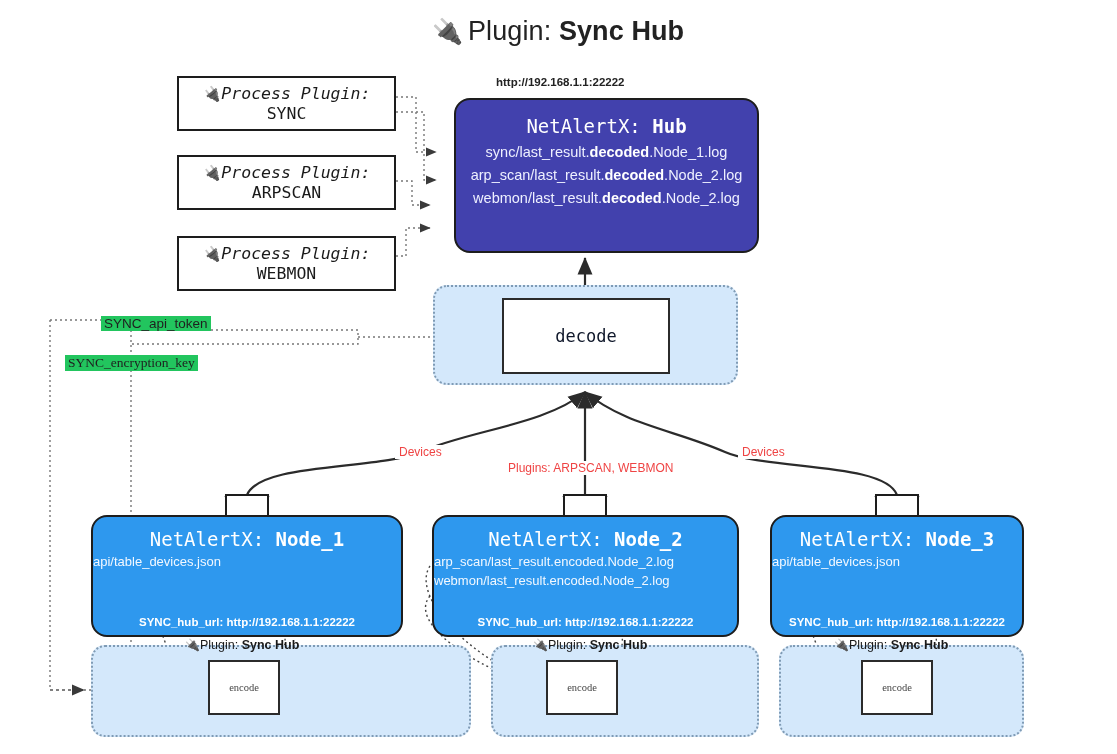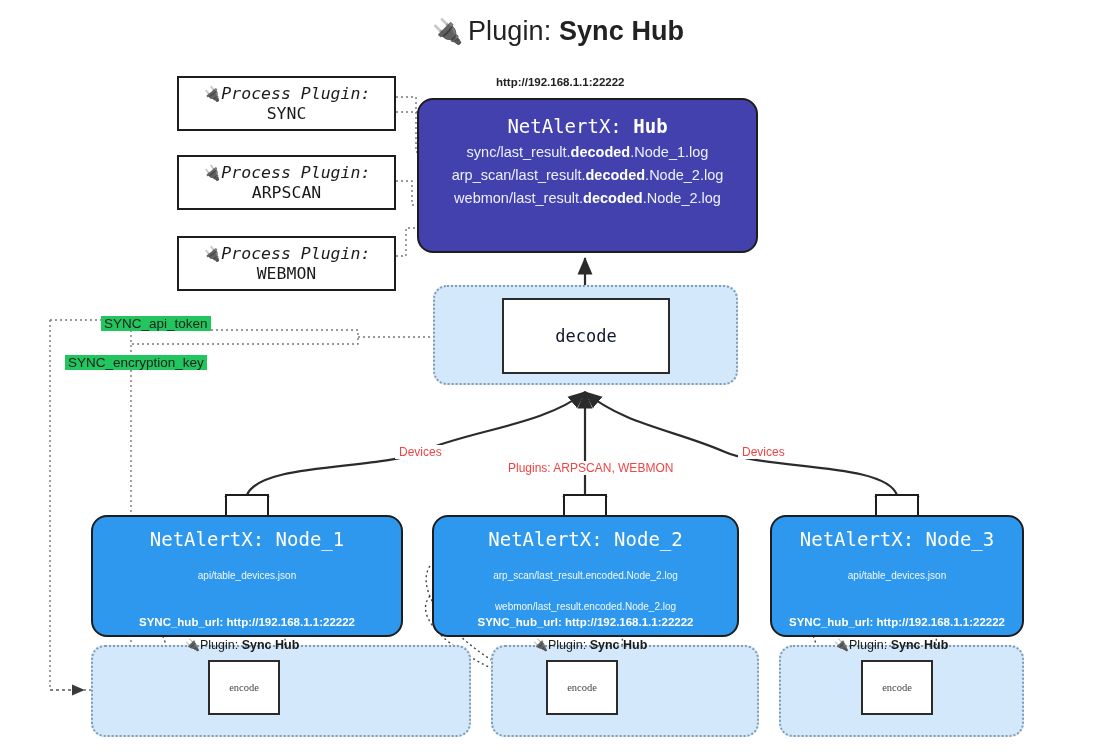--- a/index.html
+++ b/index.html
@@ -68,22 +68,22 @@
   .hub-url {
     position: absolute;
     left: 496px; top: 76px;
     font-size: 11.5px;
     font-weight: bold;
     color: #222222;
     white-space: nowrap;
   }
   .hub {
     position: absolute;
-    left: 417px; top: 98px;
-    width: 341px;
+    left: 454px; top: 98px;
+    width: 305px;
     height: 155px;
     box-sizing: border-box;
     background: #4241ad;
     border: 2.5px solid #1d1d1d;
     border-radius: 16px;
     color: #ffffff;
   }
   .hub-title {
     margin-top: 15px;
     text-align: center;
@@ -159,25 +159,24 @@
     color: #ffffff;
     height: 122px;
   }
   .node-title {
     margin-top: 11px;
     text-align: center;
     font-family: "DejaVu Sans Mono", "Liberation Mono", monospace;
     font-size: 19px;
     white-space: nowrap;
   }
-  .node-title b { font-weight: normal; }
+  .node-title b { font-weight: bold; }
   .node-line {
-    margin-top: 20px;
-    text-align: center;
-    font-size: 10px;
+    margin-top: 4px;
+    font-size: 13px;
     color: #f2f8ff;
     white-space: nowrap;
   }
   .node-foot {
     position: absolute;
     left: 0; right: 0; bottom: 7px;
     text-align: center;
     font-size: 11.5px;
     font-weight: bold;
     color: #ffffff;
@@ -308,21 +307,21 @@
     <div class="hub-title"><span>NetAlertX: </span><b>Hub</b></div>
     <div class="hub-line"><span>sync/last_result.</span><b>decoded</b><span>.Node_1.log</span></div>
     <div class="hub-line"><span>arp_scan/last_result.</span><b>decoded</b><span>.Node_2.log</span></div>
     <div class="hub-line"><span>webmon/last_result.</span><b>decoded</b><span>.Node_2.log</span></div>
   </div>
 
   <div class="decode-wrap"></div>
   <div class="decode-box">decode</div>
 
   <div class="secret-label" style="left:101px; top:316px;">SYNC_api_token</div>
-  <div class="secret-label" style="left:65px; top:355px;">SYNC_encryption_key</div>
+  <div class="secret-label" style="left:65px; top:355px;font-family:Liberation Serif, serif;">SYNC_encryption_key</div>
 
   <div class="edge-label" style="left:395px; top:445px;">Devices</div>
   <div class="edge-label" style="left:504px; top:461px;">Plugins: ARPSCAN, WEBMON</div>
   <div class="edge-label" style="left:738px; top:445px;">Devices</div>
 
   <div class="envelope" style="left:225px; top:494px;"></div>
   <div class="node" style="left:91px; top:515px; width:312px;">
     <div class="node-title"><span>NetAlertX: </span><b>Node_1</b></div>
     <div class="node-line">api/table_devices.json</div>
     <div class="node-foot">SYNC_hub_url: http://192.168.1.1:22222</div>

